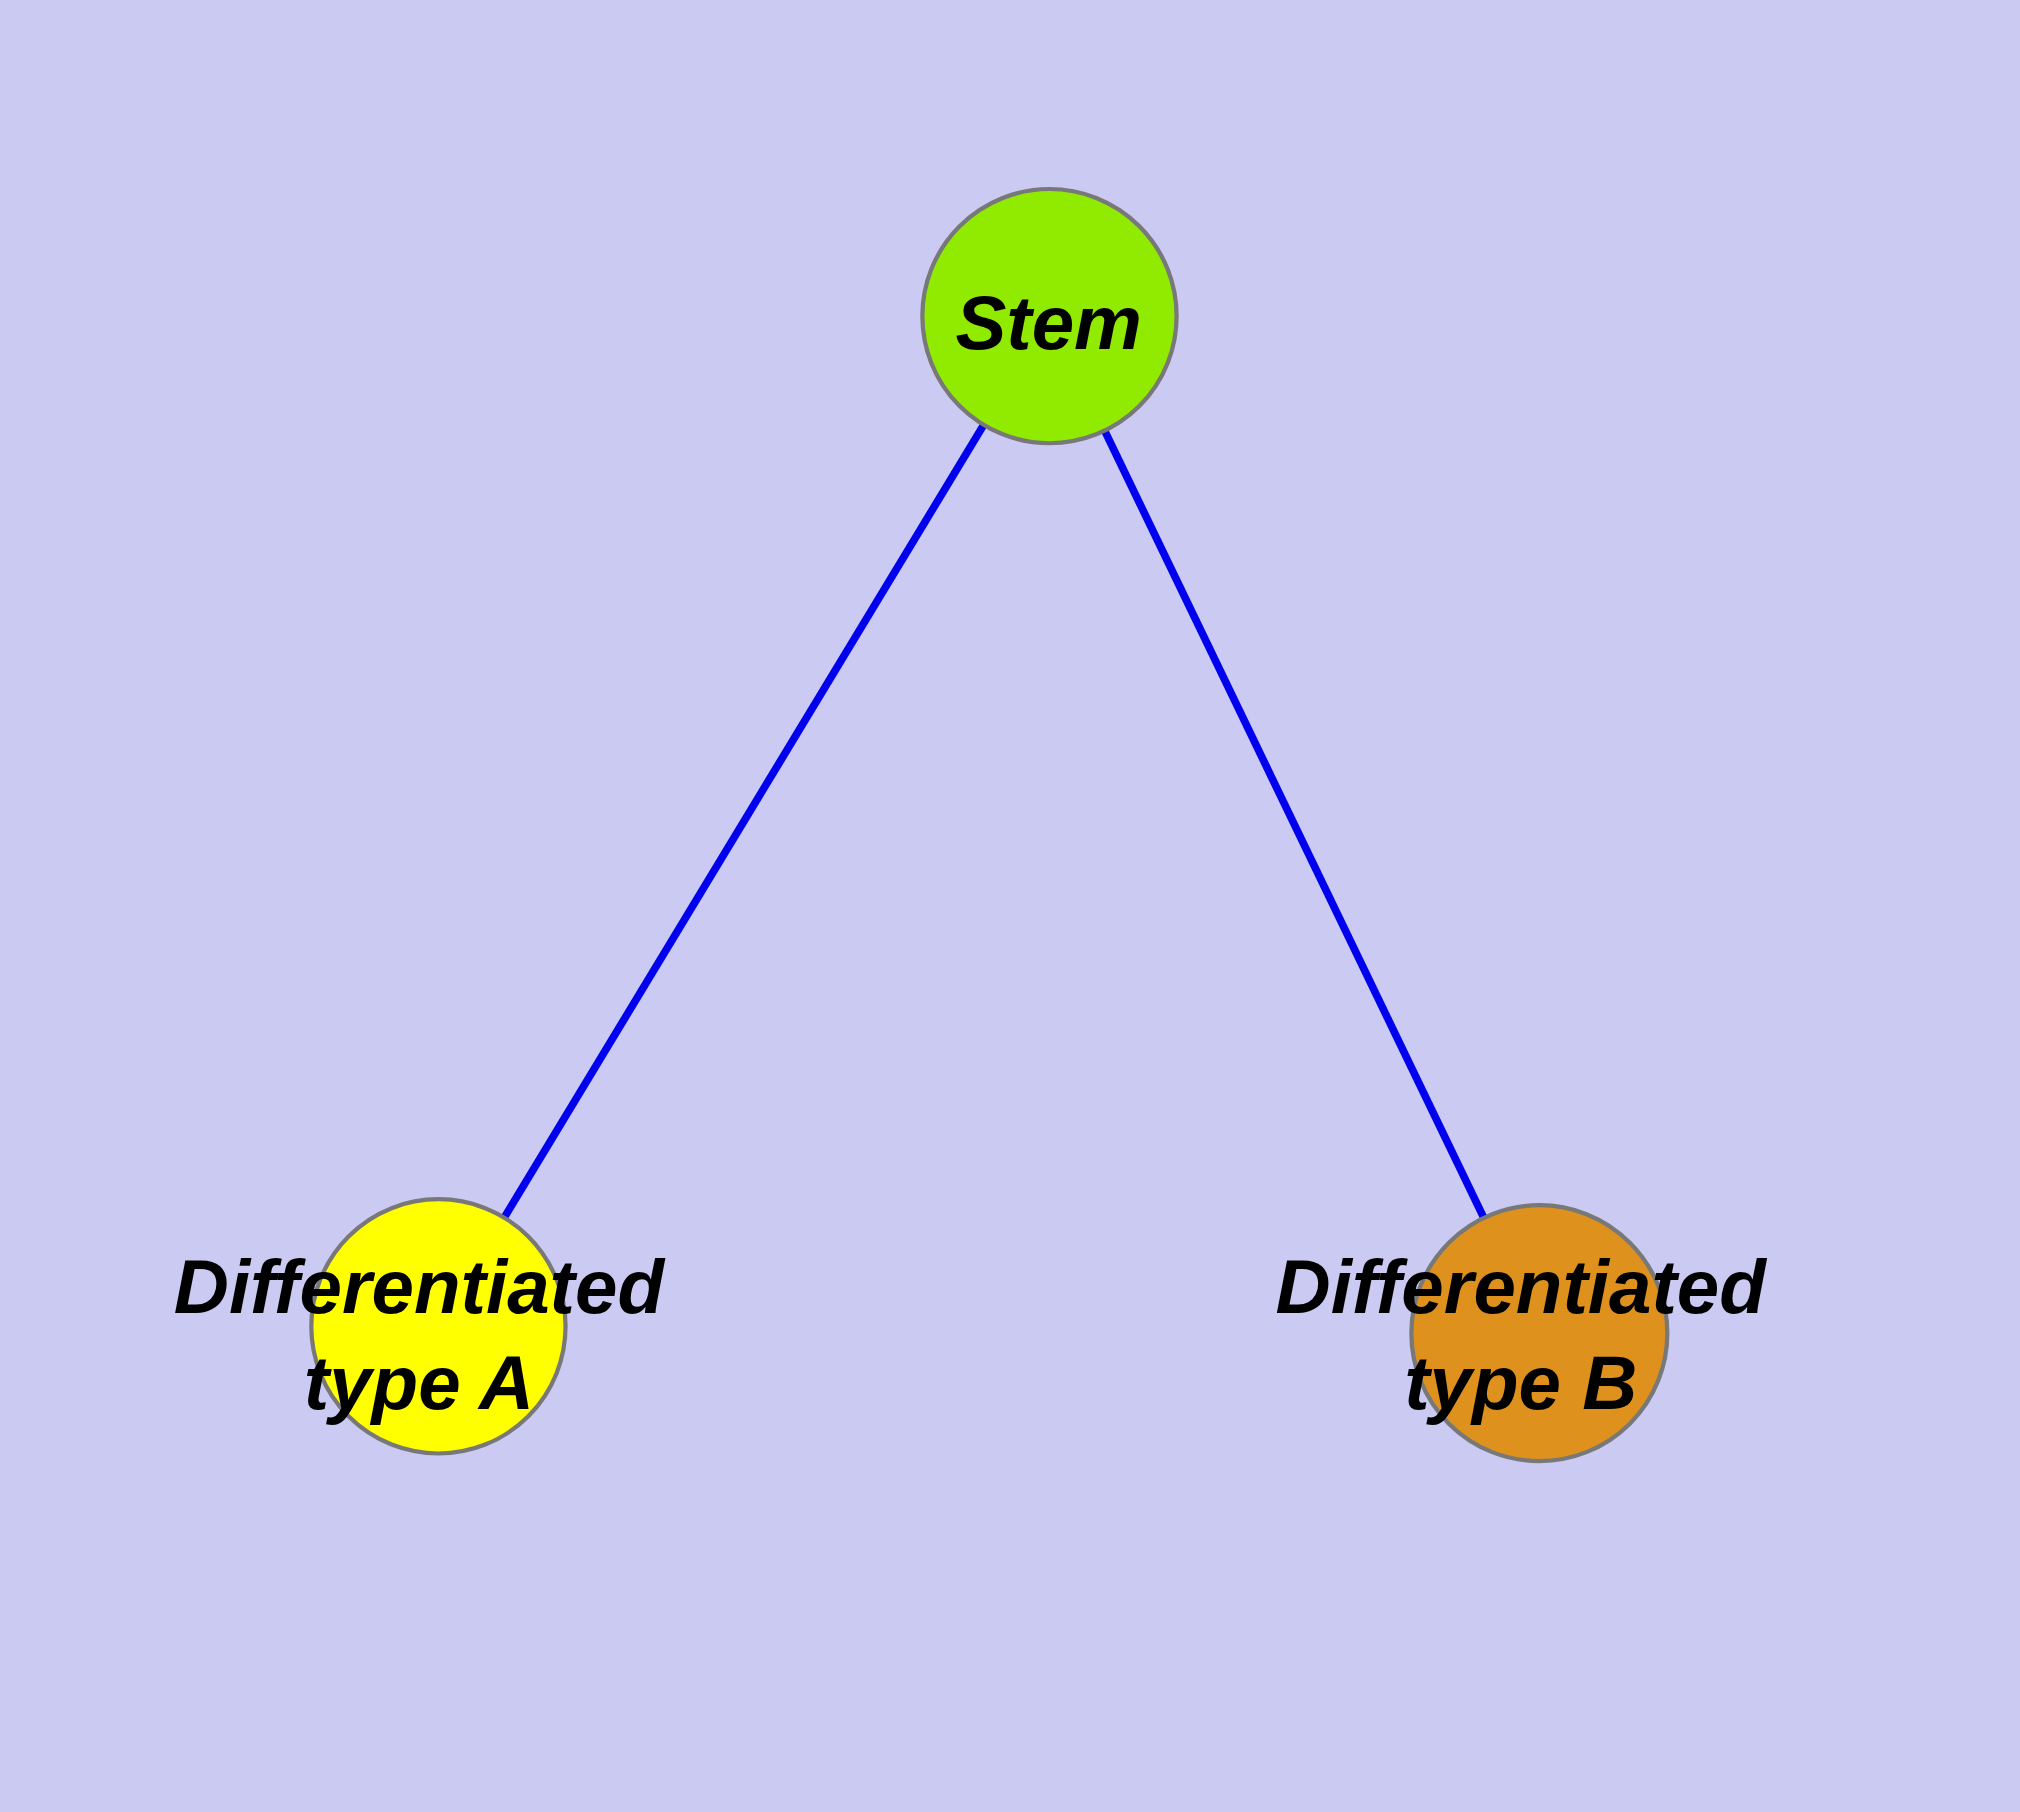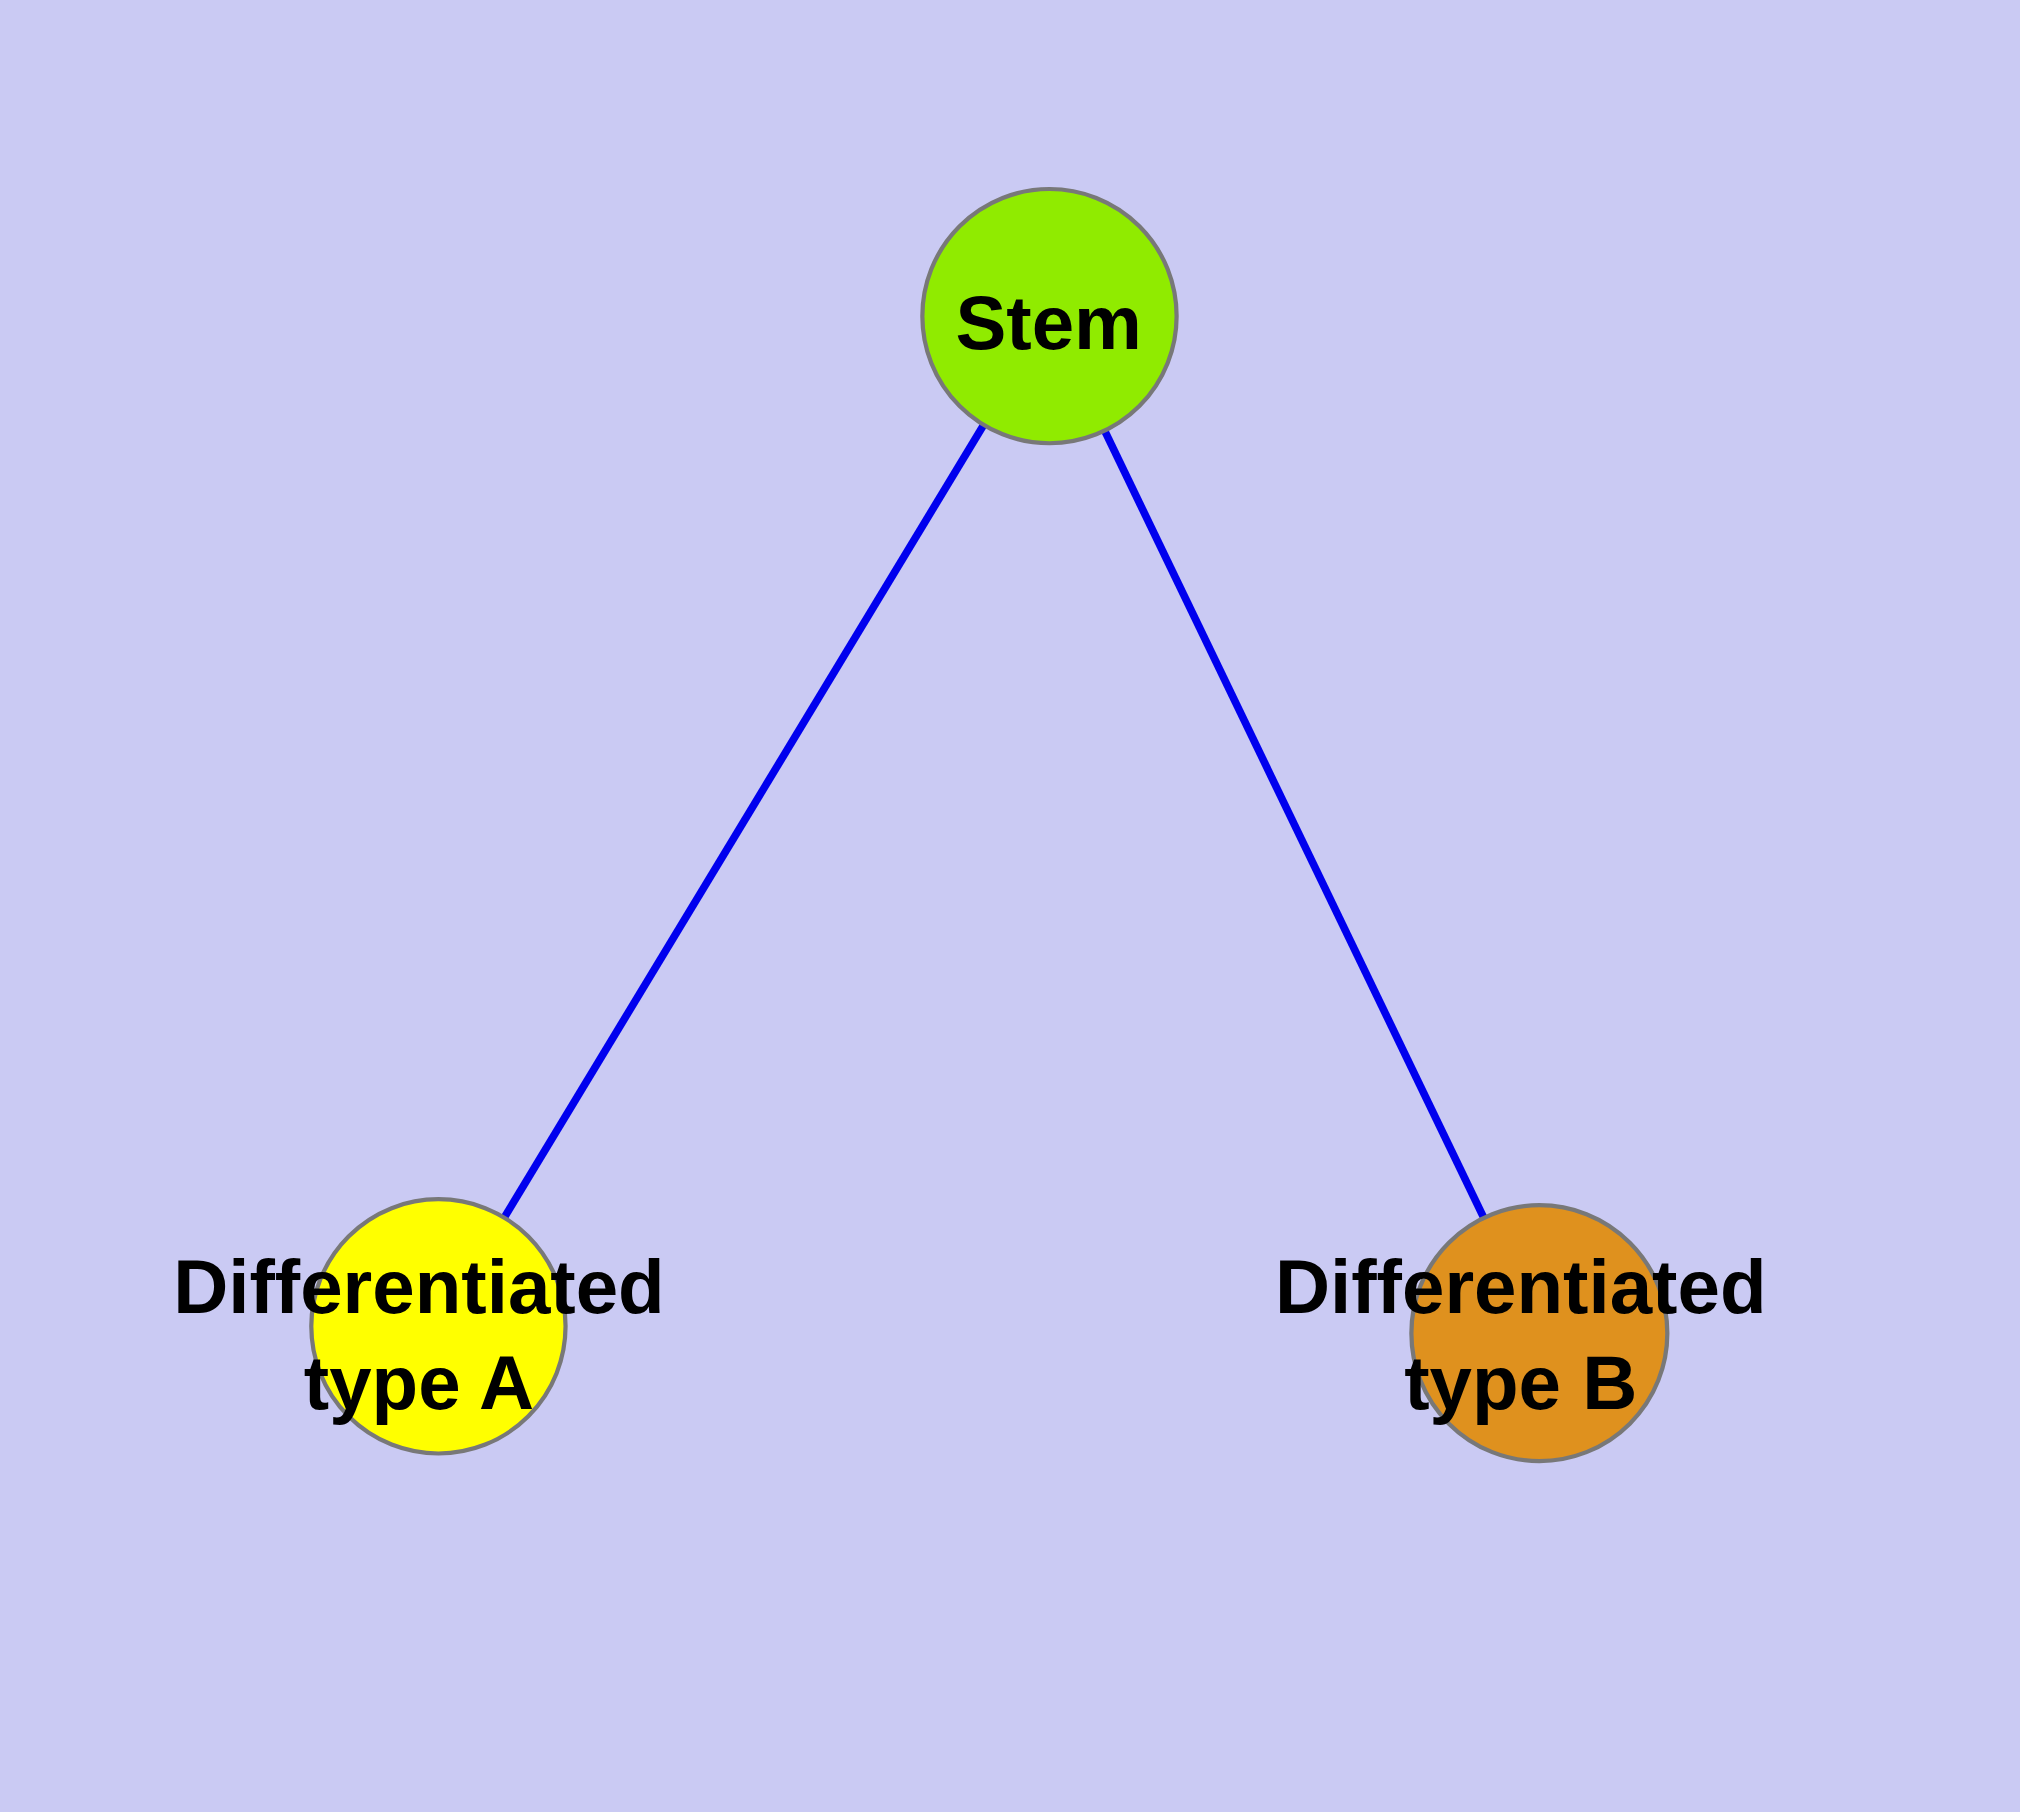--- a/index.html
+++ b/index.html
@@ -16,21 +16,21 @@
     display: block;
   }
   .figure svg text {
     font-family: "Liberation Sans", "DejaVu Sans", sans-serif;
     font-weight: bold;
   }
 </style>
 </head>
 <body>
 
-<div class="figure" id="figure" style="width: 2021px; height: 1812px; background: rgb(202, 202, 243);">
+<div class="figure" id="figure" style="width: 2021px; height: 1812px; background: rgb(202, 202, 243); font-style: italic;">
   <svg id="graph-svg" xmlns="http://www.w3.org/2000/svg" viewBox="0 0 2384 2138" width="2021" height="1812">
       <line x1="1238" y1="373" x2="517" y2="1565" stroke="#0000ee" stroke-width="9"></line>
       <line x1="1238" y1="373" x2="1816" y2="1573" stroke="#0000ee" stroke-width="9"></line>
       <circle cx="1238" cy="373" r="150" fill="#90eb00" stroke="#787878" stroke-width="5"></circle>
       <circle cx="517" cy="1565" r="150" fill="#ffff00" stroke="#787878" stroke-width="5"></circle>
       <circle cx="1816" cy="1573" r="151" fill="#df911e" stroke="#787878" stroke-width="5"></circle>
       <text x="1237" y="412" text-anchor="middle" fill="#000000" font-size="90">Stem</text>
       <text x="494" y="1549" text-anchor="middle" fill="#000000" font-size="90">Differentiated</text>
       <text x="494" y="1663" text-anchor="middle" fill="#000000" font-size="90">type A</text>
       <text x="1794" y="1549" text-anchor="middle" fill="#000000" font-size="90">Differentiated</text>

